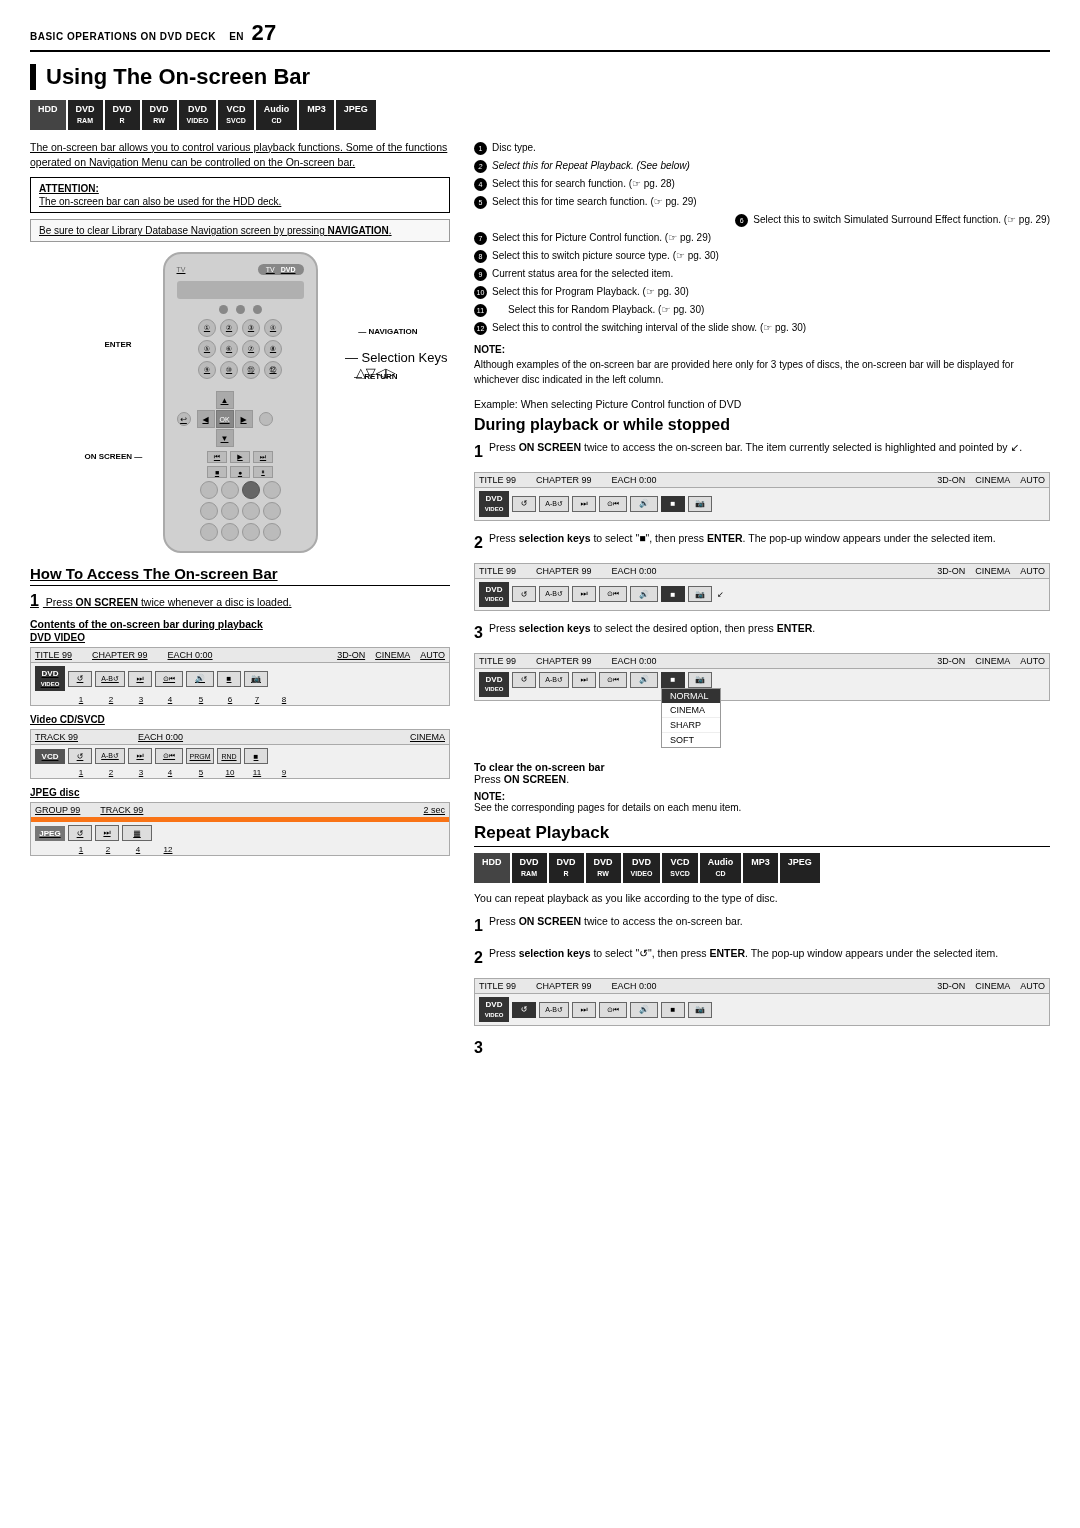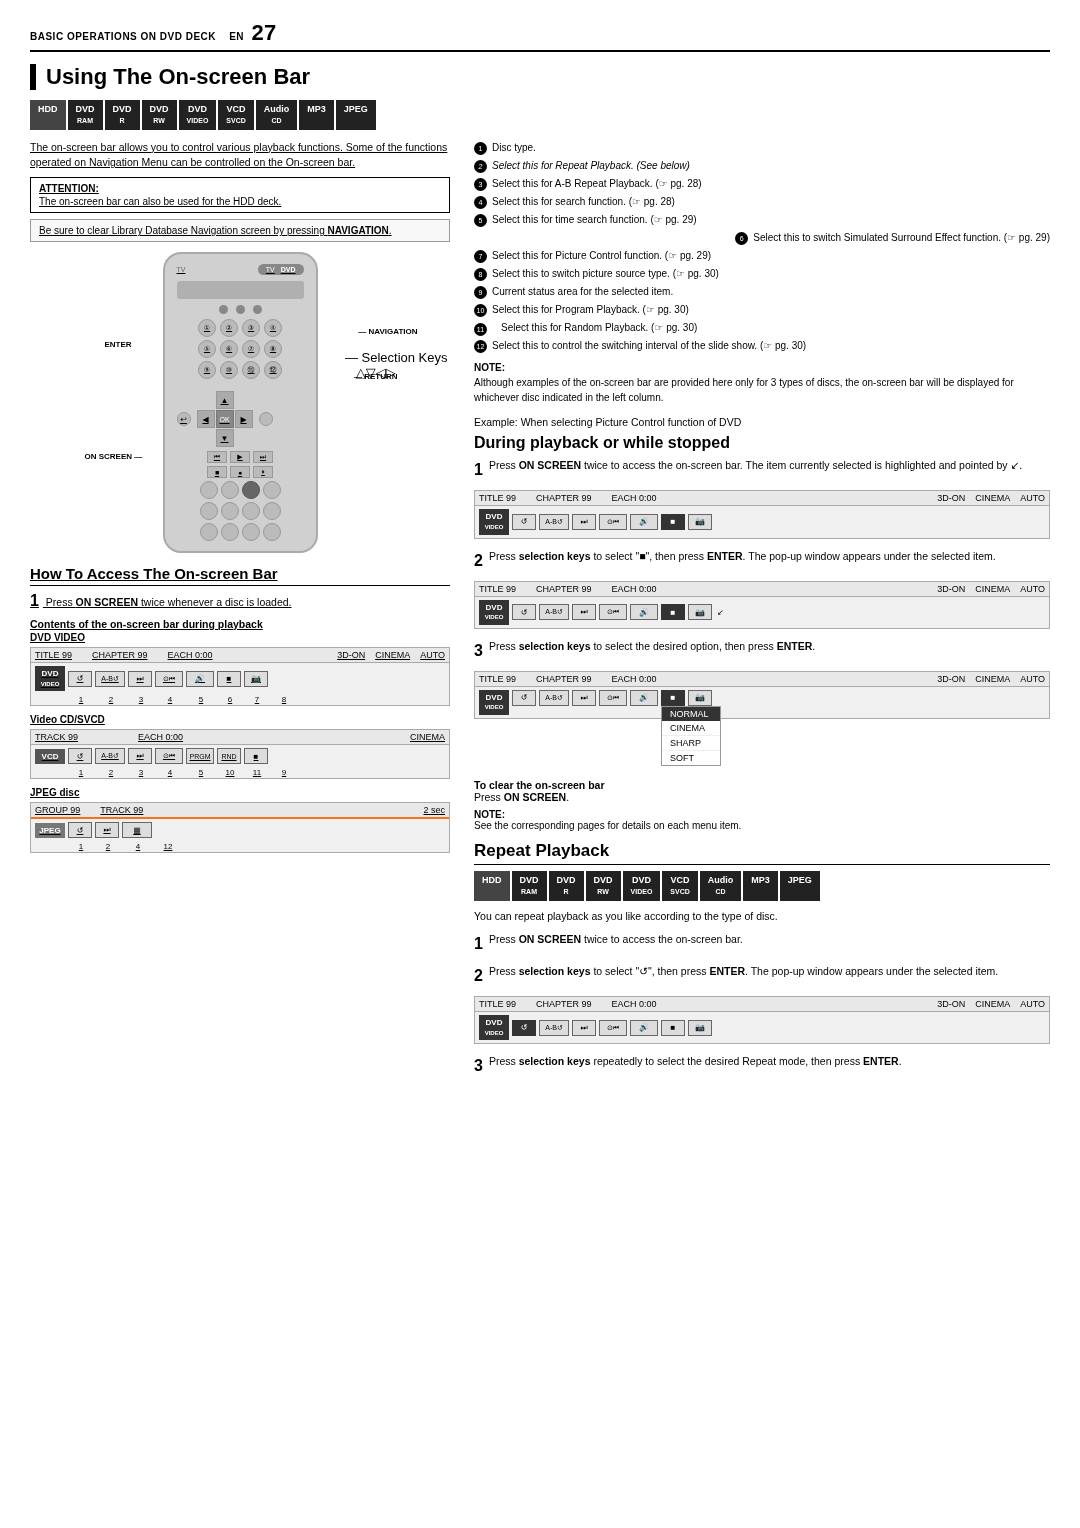--- a/index.html
+++ b/index.html
@@ -217,21 +217,21 @@
         <span style="width:28px;text-align:center;">4</span>
         <span style="width:28px;text-align:center;">5</span>
         <span style="width:24px;text-align:center;">10</span>
         <span style="width:24px;text-align:center;">11</span>
         <span style="width:24px;text-align:center;">9</span>
       </div>
     </div>
 
     <div style="font-weight:bold; font-size:10px; margin-bottom:4px; margin-top:8px;">JPEG disc</div>
     <div style="border:1px solid #aaa; margin-bottom:6px; font-size:9px;">
-      <div style="display:flex; background:#e8e8e8; border-bottom:2px solid #f97316; padding:2px 4px; font-size:9px;">
+      <div style="display:flex; background:#e8e8e8; border-bottom:5px solid #f97316; padding:2px 4px; font-size:9px;">
         <span>GROUP 99</span>
         <span style="margin-left:20px;">TRACK 99</span>
         <span style="margin-left:auto;">2 sec</span>
       </div>
       <div style="display:flex; align-items:center; padding:3px 4px; gap:3px; background:#f0f0f0;">
         <div style="background:#777;color:#fff;font-size:8px;padding:3px 4px;font-weight:bold;min-width:30px;text-align:center;">JPEG</div>
         <div style="width:24px;height:16px;border:1px solid #666;background:#ddd;display:flex;align-items:center;justify-content:center;font-size:8px;">↺</div>
         <div style="width:24px;height:16px;border:1px solid #666;background:#ddd;display:flex;align-items:center;justify-content:center;font-size:8px;">⏭</div>
         <div style="width:30px;height:16px;border:1px solid #666;background:#ddd;display:flex;align-items:center;justify-content:center;font-size:8px;">▦</div>
       </div>
@@ -249,24 +249,20 @@
     <ul style="list-style:none; padding:0; font-size:10px; line-height:1.6; margin-bottom:8px;">
       <li style="display:flex; gap:5px; margin-bottom:2px;">
         <span style="background:#000;color:#fff;border-radius:50%;width:13px;height:13px;font-size:7px;text-align:center;line-height:13px;flex-shrink:0;margin-top:2px;">1</span>
         <span>Disc type.</span>
       </li>
       <li style="display:flex; gap:5px; margin-bottom:2px;font-style:italic;">
         <span style="background:#000;color:#fff;border-radius:50%;width:13px;height:13px;font-size:7px;text-align:center;line-height:13px;flex-shrink:0;margin-top:2px;">2</span>
         <span>Select this for Repeat Playback. (See below)</span>
       </li>
       <li style="display:flex; gap:5px; margin-bottom:2px;">
-        <span style="background:#000;color:#fff;border-radius:50%;width:13px;height:13px;font-size:7px;text-align:center;line-height:13px;flex-shrink:0;margin-top:2px;">3</span>
-        <span>Select this for A-B Repeat Playback. (☞ pg. 28)</span>
-      </li>
-      <li style="display:flex; gap:5px; margin-bottom:2px;">
         <span style="background:#000;color:#fff;border-radius:50%;width:13px;height:13px;font-size:7px;text-align:center;line-height:13px;flex-shrink:0;margin-top:2px;">4</span>
         <span>Select this for search function. (☞ pg. 28)</span>
       </li>
       <li style="display:flex; gap:5px; margin-bottom:2px;">
         <span style="background:#000;color:#fff;border-radius:50%;width:13px;height:13px;font-size:7px;text-align:center;line-height:13px;flex-shrink:0;margin-top:2px;">5</span>
         <span>Select this for time search function. (☞ pg. 29)</span>
       </li>
       <li style="display:flex; gap:5px; margin-bottom:2px;justify-content:flex-end;">
         <span style="background:#000;color:#fff;border-radius:50%;width:13px;height:13px;font-size:7px;text-align:center;line-height:13px;flex-shrink:0;margin-top:2px;">6</span>
         <span>Select this to switch Simulated Surround Effect function. (☞ pg. 29)</span>
@@ -280,21 +276,21 @@
         <span>Select this to switch picture source type. (☞ pg. 30)</span>
       </li>
       <li style="display:flex; gap:5px; margin-bottom:2px;">
         <span style="background:#000;color:#fff;border-radius:50%;width:13px;height:13px;font-size:7px;text-align:center;line-height:13px;flex-shrink:0;margin-top:2px;">9</span>
         <span>Current status area for the selected item.</span>
       </li>
       <li style="display:flex; gap:5px; margin-bottom:2px;">
         <span style="background:#000;color:#fff;border-radius:50%;width:13px;height:13px;font-size:7px;text-align:center;line-height:13px;flex-shrink:0;margin-top:2px;">10</span>
         <span>Select this for Program Playback. (☞ pg. 30)</span>
       </li>
-      <li style="display:flex; gap:14px; margin-bottom:2px;align-items:flex-end;">
+      <li style="display:flex; gap:21px; margin-bottom:2px;">
         <span style="background:#000;color:#fff;border-radius:50%;width:13px;height:13px;font-size:7px;text-align:center;line-height:13px;flex-shrink:0;margin-top:2px;">11</span>
         <span>Select this for Random Playback. (☞ pg. 30)</span>
       </li>
       <li style="display:flex; gap:5px; margin-bottom:2px;">
         <span style="background:#000;color:#fff;border-radius:50%;width:13px;height:13px;font-size:7px;text-align:center;line-height:13px;flex-shrink:0;margin-top:2px;">12</span>
         <span>Select this to control the switching interval of the slide show. (☞ pg. 30)</span>
       </li>
     </ul>
 
     <div style="margin-bottom:10px;">
@@ -455,16 +451,15 @@
         <div style="width:24px;height:16px;border:1px solid #666;background:#ddd;display:flex;align-items:center;justify-content:center;font-size:8px;">⏭</div>
         <div style="width:28px;height:16px;border:1px solid #666;background:#ddd;display:flex;align-items:center;justify-content:center;font-size:7px;">⊙⏮</div>
         <div style="width:28px;height:16px;border:1px solid #666;background:#ddd;display:flex;align-items:center;justify-content:center;font-size:8px;">🔊</div>
         <div style="width:24px;height:16px;border:1px solid #666;background:#ddd;display:flex;align-items:center;justify-content:center;font-size:8px;">■</div>
         <div style="width:24px;height:16px;border:1px solid #666;background:#ddd;display:flex;align-items:center;justify-content:center;font-size:8px;">📷</div>
       </div>
     </div>
 
     <div style="display:flex; gap:6px; margin-bottom:8px; font-size:10.5px; line-height:1.5;">
       <span style="font-size:16px; font-weight:bold; flex-shrink:0;">3</span>
-      <span>Press <strong>selection keys</strong> repeatedly to select the desired Repeat mode, then press <strong>ENTER</strong>.</span>
     </div>
   </div>
 </div>
 
 </body></html>

